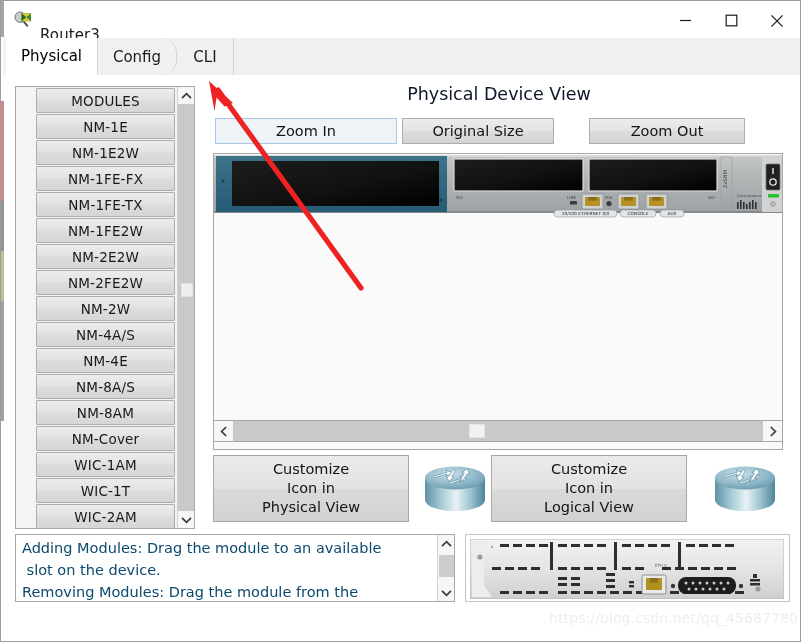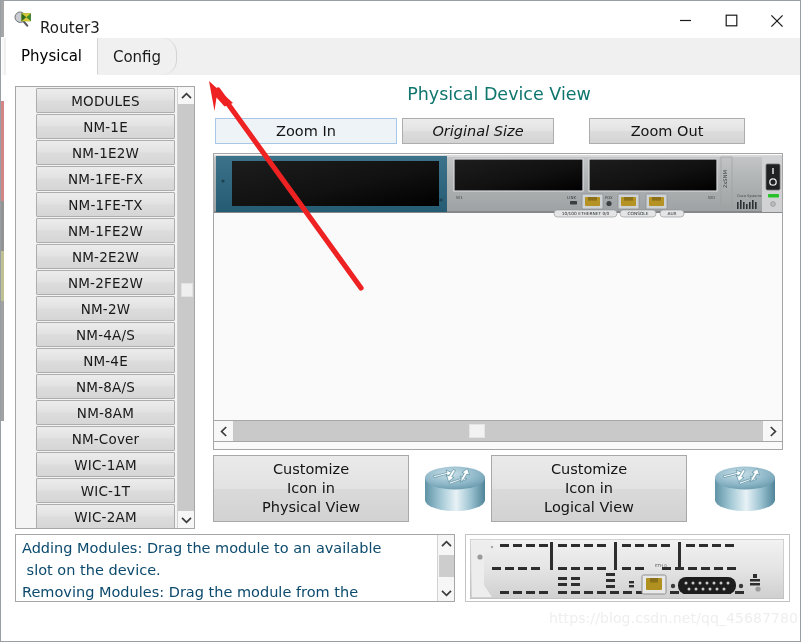--- a/index.html
+++ b/index.html
@@ -50,21 +50,21 @@
     background: #ffffff;
     border-bottom: 0;
   }
   #title-icon {
     position: absolute;
     left: 12px; top: 9px;
     width: 19px; height: 19px;
   }
   #title-text {
     position: absolute;
-    left: 38px; top: 17px;
+    left: 38px; top: 24px;
     font-size: 15px;
     color: #1a1a1a;
     letter-spacing: .1px;
     white-space: nowrap;
   }
   .winbtn {
     position: absolute;
     top: 1px;
     width: 46px; height: 35px;
     display: flex;
@@ -225,41 +225,41 @@
     background: #cdcdcd;
   }
 
   
   #pdv-title {
     position: absolute;
     left: 213px; top: 9px;
     width: 568px;
     text-align: center;
     font-size: 17.5px;
-    color: #0f766e;
+    color: #0f172a;
   }
   .zoom-btn {
     position: absolute;
     top: 43px;
     height: 26px;
     box-sizing: border-box;
     display: flex;
     align-items: center;
     justify-content: center;
     font-size: 14.5px;
     color: #141414;
     background: linear-gradient(to bottom, #ececec 0%, #e3e3e3 50%, #dcdcdc 51%, #d4d4d4 100%);
     border: 1px solid #adadad;
   }
   .zoom-btn.focused {
     background: #eef3f8;
     border: 1px solid #a8c7e6;
   }
   #zoom-in       { left: 213px; width: 182px; }
-  #zoom-original { left: 400px; width: 152px; font-style: italic; }
+  #zoom-original { left: 400px; width: 152px; }
   #zoom-out      { left: 587px; width: 156px; }
 
   
   #device-viewport {
     position: absolute;
     left: 211px; top: 78px;
     width: 570px; height: 297px;
     box-sizing: border-box;
     border: 1px solid #a6a6a6;
     background: #fafafa;
@@ -397,20 +397,23 @@
       </svg>
     </span>
   </div>
 
   <div id="tabstrip">
     <div class="tab active" id="tab-0">
       <span>Physical</span>
     </div>
     <div class="tab" id="tab-1">
       <span>Config</span>
+    </div>
+    <div class="tab" id="tab-2">
+      <span>CLI</span>
     </div>
   </div>
 
   <div id="content">
 
     <div id="modules-panel">
       <div id="modules-list">
         <div class="mod-item">
           <span>MODULES</span>
         </div>

